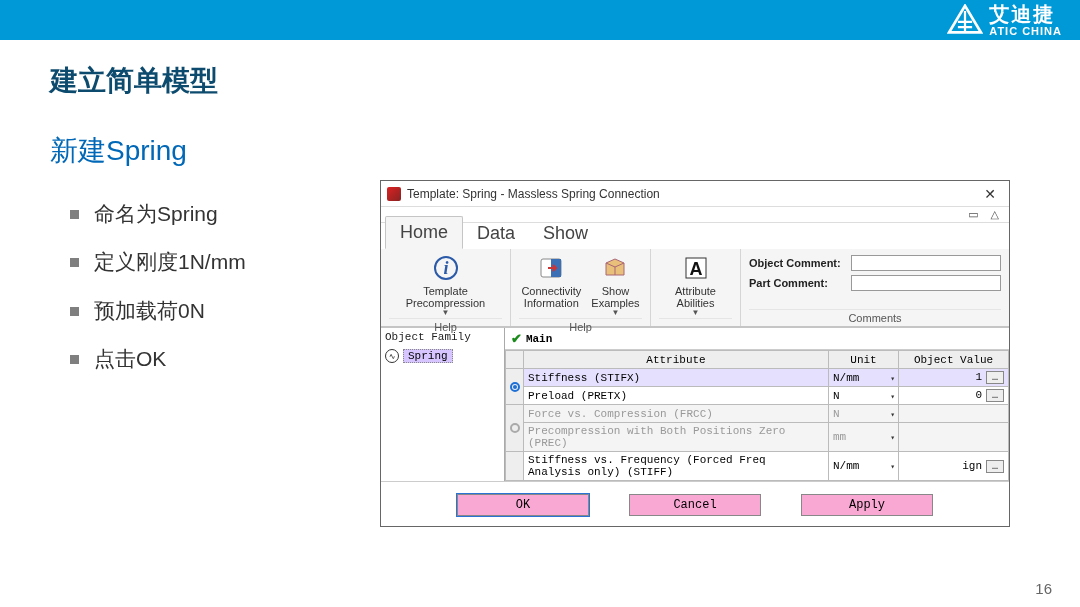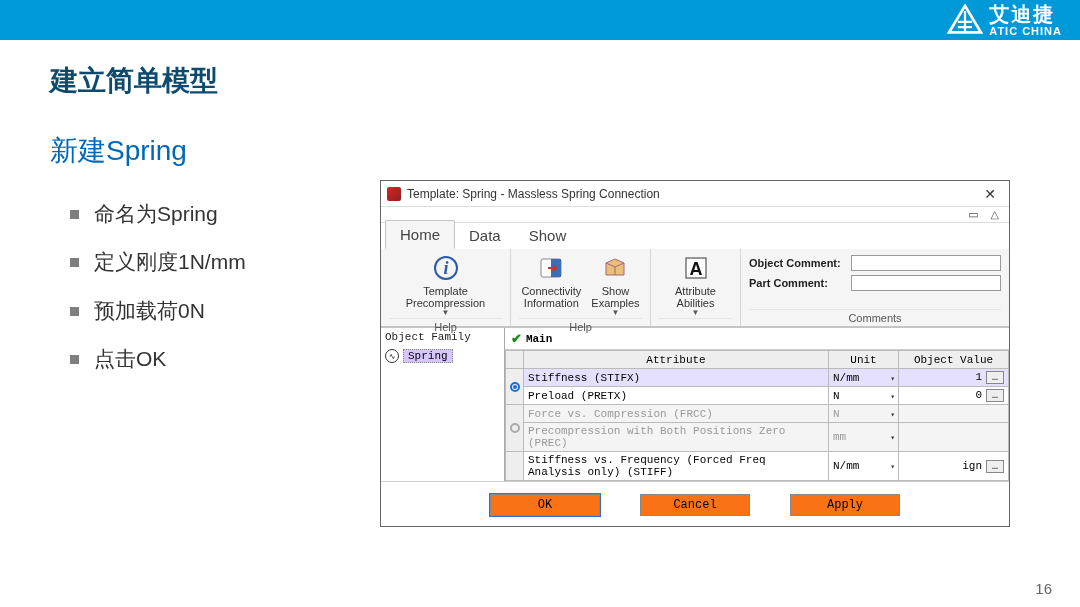--- a/index.html
+++ b/index.html
@@ -27,21 +27,21 @@
     .titlebar { background: #fff; border-bottom: 1px solid #ddd; height: 26px; display: flex; align-items: center; padding: 0 6px; justify-content: space-between; }
     .titlebar-left { display: flex; align-items: center; gap: 6px; }
     .titlebar-icon { width: 14px; height: 14px; background: linear-gradient(135deg,#d22,#822); border-radius: 2px; }
     .titlebar-title { font-size: 12px; color: #333; }
     .titlebar-close { font-family: Arial; font-size: 14px; color: #333; width: 26px; text-align: center; }
 
     .ribbon-under { background: #fff; height: 16px; display: flex; justify-content: flex-end; align-items: center; gap: 12px; padding-right: 10px; border-bottom: 1px solid #ddd; }
     .under-icon { font-size: 11px; color: #555; }
 
     .ribbon-tabs { background: #fff; display: flex; height: 26px; align-items: flex-end; padding-left: 4px; position: relative; }
-    .ribbon-tab { padding: 5px 14px; font-size: 15px; color: #444; }
+    .ribbon-tab { padding: 5px 14px; font-size: 18px; color: #444; }
     .ribbon-tab.active { border: 1px solid #c5c5c5; border-bottom: 1px solid #f5f5f5; background: #f5f5f5; border-radius: 2px 2px 0 0; position: relative; z-index: 2; }
 
     .ribbon-body { background: #f5f5f5; border-bottom: 1px solid #c5c5c5; display: flex; height: 78px; }
     .ribbon-group { border-right: 1px solid #d5d5d5; padding: 4px 8px 2px 8px; display: flex; flex-direction: column; justify-content: space-between; }
     .ribbon-group-content { display: flex; gap: 10px; flex: 1; align-items: flex-start; }
     .ribbon-btn { display: flex; flex-direction: column; align-items: center; gap: 2px; text-align: center; font-size: 11px; color: #333; line-height: 1.1; }
     .ribbon-ico { width: 30px; height: 30px; display: flex; align-items: center; justify-content: center; }
     .ribbon-arrow { font-size: 8px; color: #555; margin-top: -2px; }
     .ribbon-group-label { text-align: center; font-size: 11px; color: #555; border-top: 1px solid #e5e5e5; padding-top: 2px; }
     
@@ -75,21 +75,21 @@
     .grid td.attr { text-align: left; }
     .grid td.unit { width: 70px; position: relative; white-space: nowrap; }
     .grid td.val { width: 100px; text-align: right; position: relative; }
     .unit-arrow { position: absolute; right: 3px; top: 50%; transform: translateY(-50%); font-size: 8px; color: #333; }
     .more-btn { display: inline-block; width: 18px; height: 13px; border: 1px solid #888; background: #eee; text-align: center; line-height: 11px; font-size: 10px; margin-left: 4px; vertical-align: middle; }
     .row-high { background: #e6e0ff; }
     .row-dis { color: #999; margin-left: 15px; }
     .row-dis td { background: #f4f4f4; }
 
     .btnbar { display: flex; justify-content: center; gap: 40px; padding: 12px 0 10px 0; background: #fff; border-top: 1px solid #ccc; }
-    .dlg-btn { width: 110px; height: 22px; border: 1px solid #888; background: #f97316; font-family: "Courier New", monospace; font-size: 12px; display: flex; align-items: center; justify-content: center; }
+    .dlg-btn { width: 132px; height: 22px; border: 1px solid #888; background: #f9a8d4; font-family: "Courier New", monospace; font-size: 12px; display: flex; align-items: center; justify-content: center; }
     .dlg-btn:first-child { box-shadow: 0 0 0 1px #2a72d4; }
   </style>
 </head>
 <body>
 
 <div class="top-banner">
   <div class="logo-wrap">
     <div class="logo-symbol">
       <svg viewBox="0 0 40 36">
           <path d="M2 32 L20 2 L38 32 Z" fill="none" stroke="#fff" stroke-width="3"></path>

